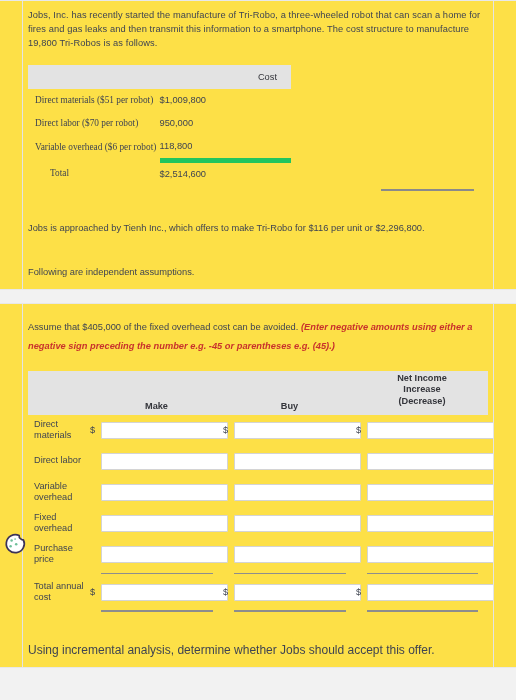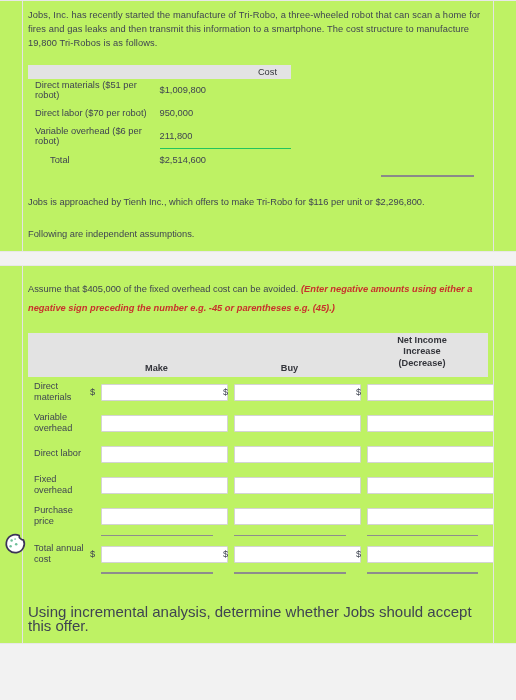--- a/index.html
+++ b/index.html
@@ -15,21 +15,21 @@
     color: #3c4043;
     overflow: hidden;
     position: relative;
   }
   .page {
     width: 516px;
     height: 700px;
     position: relative;
   }
   .card {
-    background: #bef264;
+    background: #fde047;
     border: 1px solid #e8e8e8;
     border-left: none;
     border-right: none;
     box-sizing: border-box;
     position: relative;
   }
   .card-side {
     position: absolute;
     top: 0;
     bottom: 0;
@@ -58,60 +58,60 @@
     width: 263px;
     margin-left: 0px;
     table-layout: fixed;
   }
   table.cost-table td, table.cost-table th {
     padding: 0;
     font-weight: normal;
   }
   .cost-head-row td {
     background: #e3e3e3;
-    height: 14px;
+    height: 24px;
     vertical-align: middle;
   }
   .cost-head-label {
     text-align: right;
     padding-right: 14px !important;
     font-weight: bold;
     font-size: 9.3px;
     color: #34353b;
   }
   .cost-row td {
     height: 23px;
     vertical-align: middle;
     font-size: 9.3px;
     color: #3f4451;
   }
-  .cost-row td.c-label { padding-left: 7px !important; }
+  .cost-row td.c-label { padding-left: 7px !important; font-family: Liberation Serif, serif; }
   .cost-row td.c-val {
     padding-right: 14px !important;
     white-space: nowrap;
   }
   .cost-row.total td.c-label { padding-left: 22px !important; }
   td.rule-top {
-    border-top: 1px solid #22c55e;
+    border-top: 5px solid #22c55e;
   }
   .dbl-under {
     width: 93px;
     margin-left: auto;
     margin-right: 14px;
     border-top: 2px solid #8a8a8a;
     margin-top: 3px;
   }
 
   .mid-text {
     font-size: 9.3px;
     line-height: 14px;
     color: #3f4451;
     margin: 0;
   }
-  .gap-para { margin-top: 18px; }
+  .gap-para { margin-top: 30px; }
 
   
   .card2 {
     padding: 14px 28px 10px 28px;
   }
   .assume {
     font-size: 9.3px;
     line-height: 19px;
     color: #3f4451;
     margin: 0 0 15px 0;
@@ -192,21 +192,21 @@
   }
   .rulerow td { height: 7px; vertical-align: middle; }
   .dblrow td { height: 9px; vertical-align: top; }
   .ruleline.thick {
     height: 2px;
     background: #8d8d8d;
     margin-top: 2px;
   }
 
   .closing {
-    font-size: 15px;
+    font-size: 12px;
     line-height: 14px;
     color: #3f4451;
     margin: 26px 0 0 0;
   }
 
   
   .cookie-widget {
     position: absolute;
     left: 2px;
     top: 531px;
@@ -236,21 +236,21 @@
         <tr class="cost-row">
           <td class="c-label">Direct materials ($51 per robot)</td>
           <td class="c-val">$1,009,800</td>
         </tr>
         <tr class="cost-row">
           <td class="c-label">Direct labor ($70 per robot)</td>
           <td class="c-val">950,000</td>
         </tr>
         <tr class="cost-row">
           <td class="c-label">Variable overhead ($6 per robot)</td>
-          <td class="c-val">211,800</td>
+          <td class="c-val">118,800</td>
         </tr>
         <tr class="cost-row total">
           <td class="c-label">Total</td>
           <td class="c-val rule-top">$2,514,600</td>
         </tr>
       </tbody>
     </table>
     <div class="dbl-under"></div>
 
     <p class="mid-text gap-para">Jobs is approached by Tienh Inc., which offers to make Tri-Robo for $116 per unit or $2,296,800.</p>
@@ -300,43 +300,43 @@
           </td>
           <td>
             <div class="cellwrap">
               <span class="dollar">$</span>
               <input class="fld" type="text" value="" style="">
             </div>
           </td>
         </tr>
 
         <tr class="frow">
+          <td class="rlabel">Direct labor</td>
+          <td>
+            <div class="cellwrap">
+              <span class="dollar hidden"></span>
+              <input class="fld" type="text" value="" style="">
+            </div>
+          </td>
+          <td>
+            <div class="cellwrap">
+              <span class="dollar hidden"></span>
+              <input class="fld" type="text" value="" style="">
+            </div>
+          </td>
+          <td>
+            <div class="cellwrap">
+              <span class="dollar hidden"></span>
+              <input class="fld" type="text" value="" style="">
+            </div>
+          </td>
+        </tr>
+
+        <tr class="frow">
           <td class="rlabel">Variable overhead</td>
-          <td>
-            <div class="cellwrap">
-              <span class="dollar hidden"></span>
-              <input class="fld" type="text" value="" style="">
-            </div>
-          </td>
-          <td>
-            <div class="cellwrap">
-              <span class="dollar hidden"></span>
-              <input class="fld" type="text" value="" style="">
-            </div>
-          </td>
-          <td>
-            <div class="cellwrap">
-              <span class="dollar hidden"></span>
-              <input class="fld" type="text" value="" style="">
-            </div>
-          </td>
-        </tr>
-
-        <tr class="frow">
-          <td class="rlabel">Direct labor</td>
           <td>
             <div class="cellwrap">
               <span class="dollar hidden"></span>
               <input class="fld" type="text" value="" style="">
             </div>
           </td>
           <td>
             <div class="cellwrap">
               <span class="dollar hidden"></span>
               <input class="fld" type="text" value="" style="">

